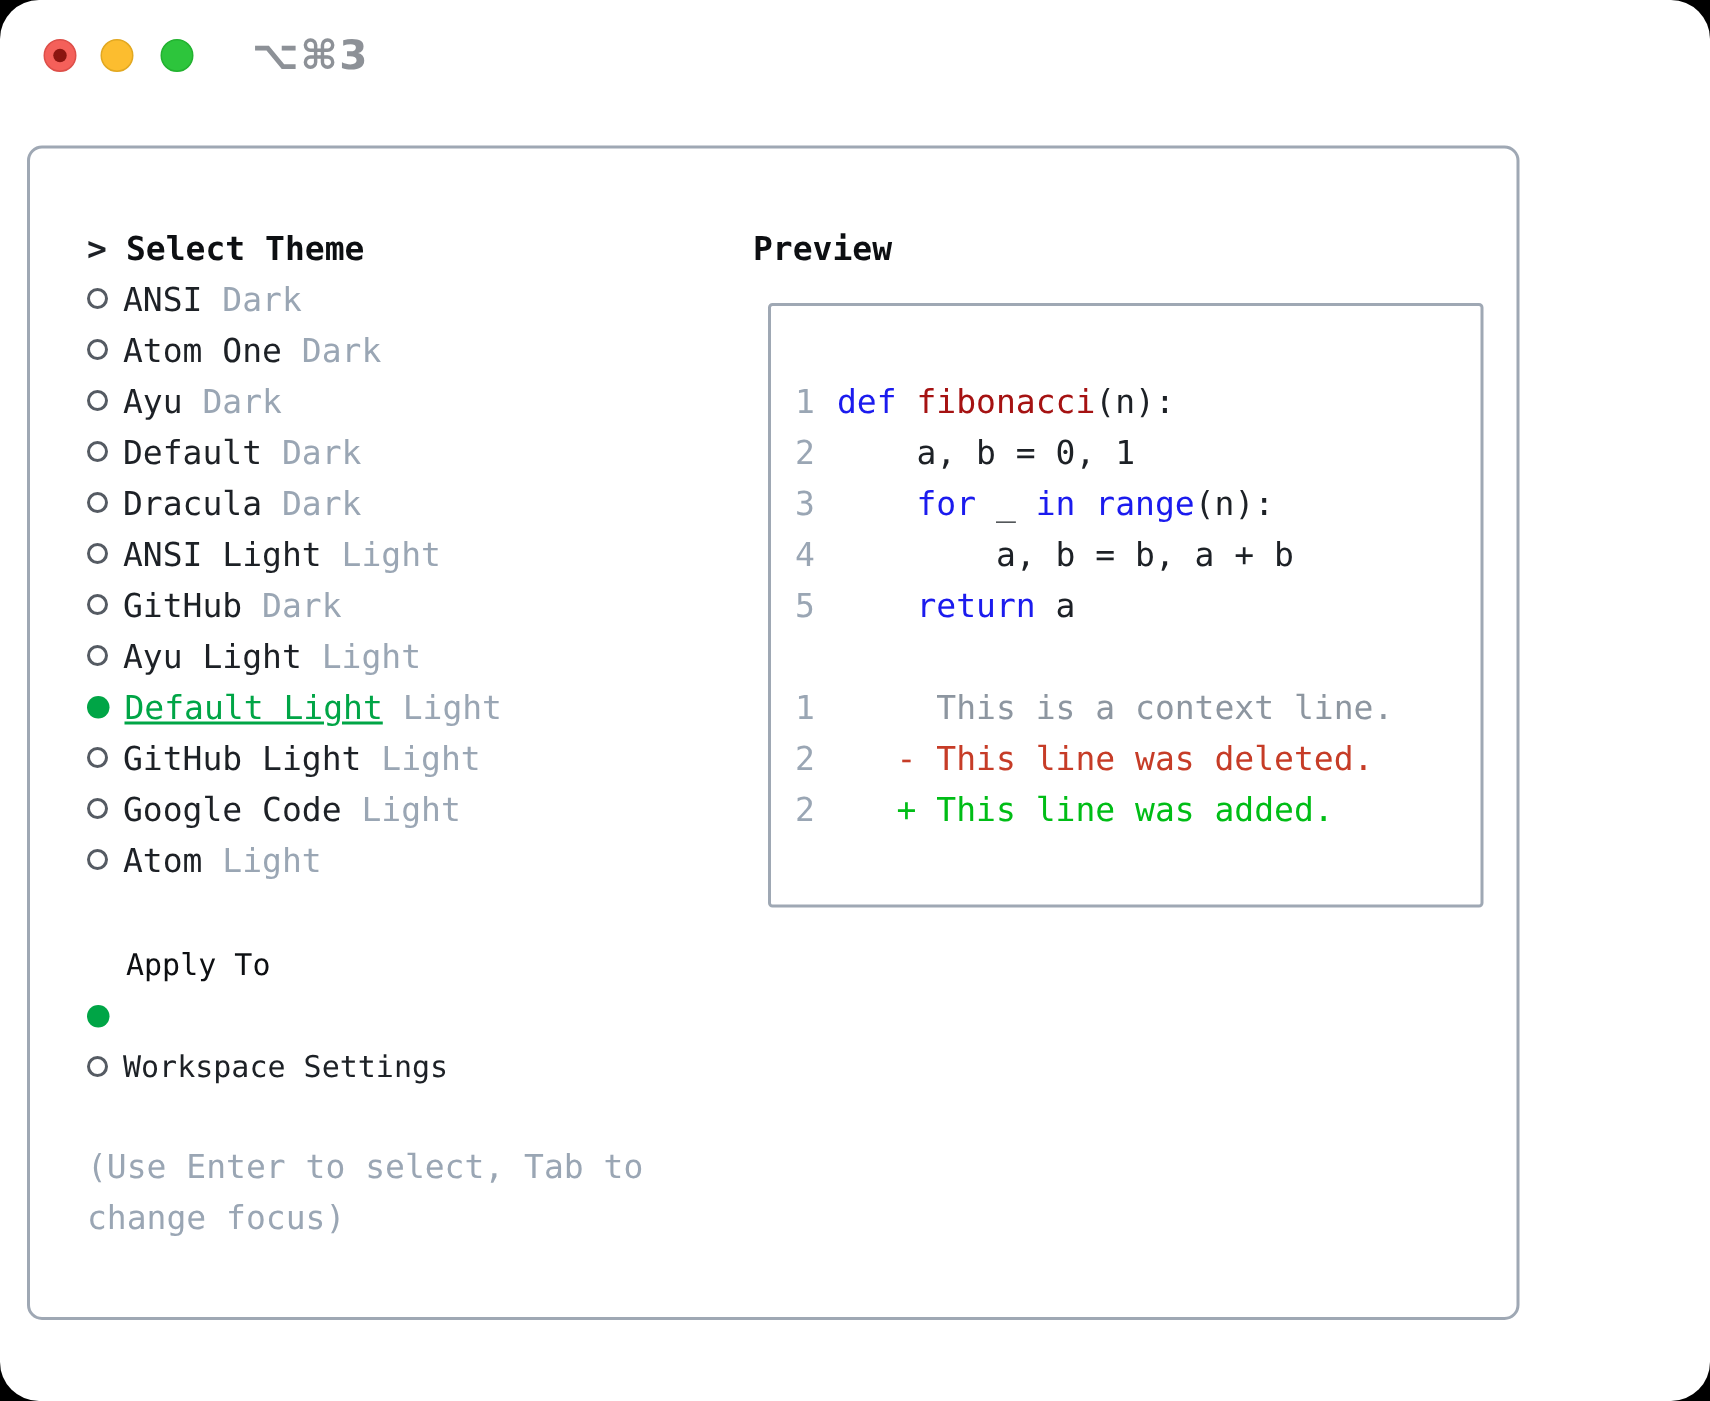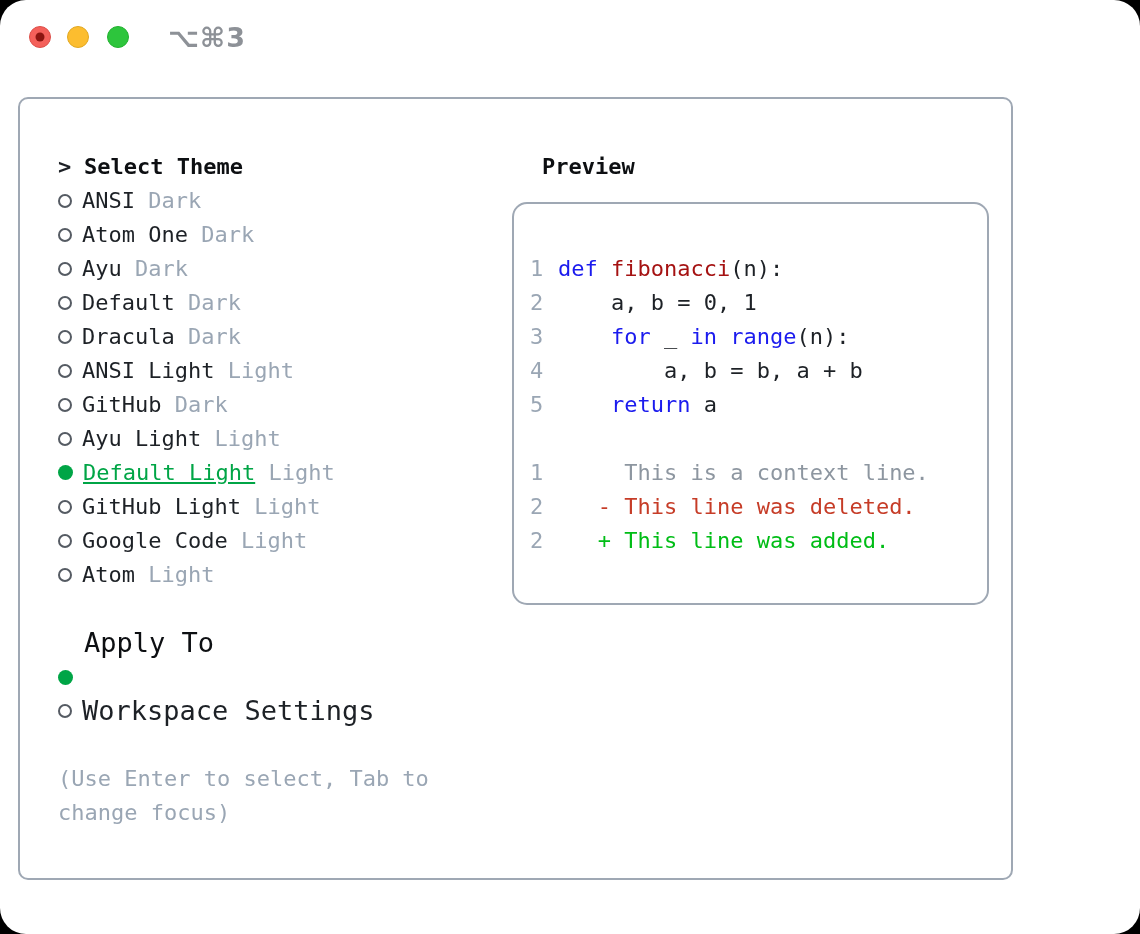--- a/index.html
+++ b/index.html
@@ -57,34 +57,34 @@
   .hdr-marker{font-weight:700;color:#0d0f12;}
   .hdr-label{font-weight:700;color:#0d0f12;}
   .radio{
     display:inline-block;width:14px;height:14px;border-radius:50%;
     border:2px solid #555b63;vertical-align:middle;margin-right:10px;margin-top:-3px;
   }
   .radio.sel{border:none;background:var(--green);width:15px;height:15px;}
   .opt-label{color:var(--ink);}
   .opt-label.sel{color:var(--green);text-decoration:underline;}
   .variant{color:var(--muted);}
-  .apply-block{position:absolute;left:38px;top:527px;font-size:27px;line-height:34px;}
+  .apply-block{position:absolute;left:38px;top:527px;font-size:20px;line-height:34px;}
   .apply-hdr{padding-left:26px;color:#0d0f12;}
   .footer-hint{
     position:absolute;left:38px;top:663px;width:398px;
     font-size:22px;line-height:34px;color:var(--muted);white-space:pre-wrap;
   }
   
   .preview-title{
     position:absolute;left:482px;top:51px;font-size:22px;line-height:34px;
-    font-weight:700;color:#0d0f12;margin-left:40px;
+    font-weight:700;color:#0d0f12;
   }
   .preview-box{
     position:absolute;left:492px;top:103px;width:477px;height:403px;
-    border:2px solid var(--border);border-radius:15px;background:#fff;
+    border:2px solid var(--border);border-radius:3px;background:#fff;
     padding:48px 0 0 16px;overflow:hidden;
   }
   .pline{height:34px;line-height:34px;font-size:22px;white-space:pre;}
   .pline .gutter{
     display:inline-block;width:28px;color:var(--muted);
   }
   .tok{white-space:pre;color:var(--ink);}
   .tok.kw{color:var(--kw);}
   .tok.fn{color:var(--fn);}
   .dtext{white-space:pre;margin-top:27px;}

